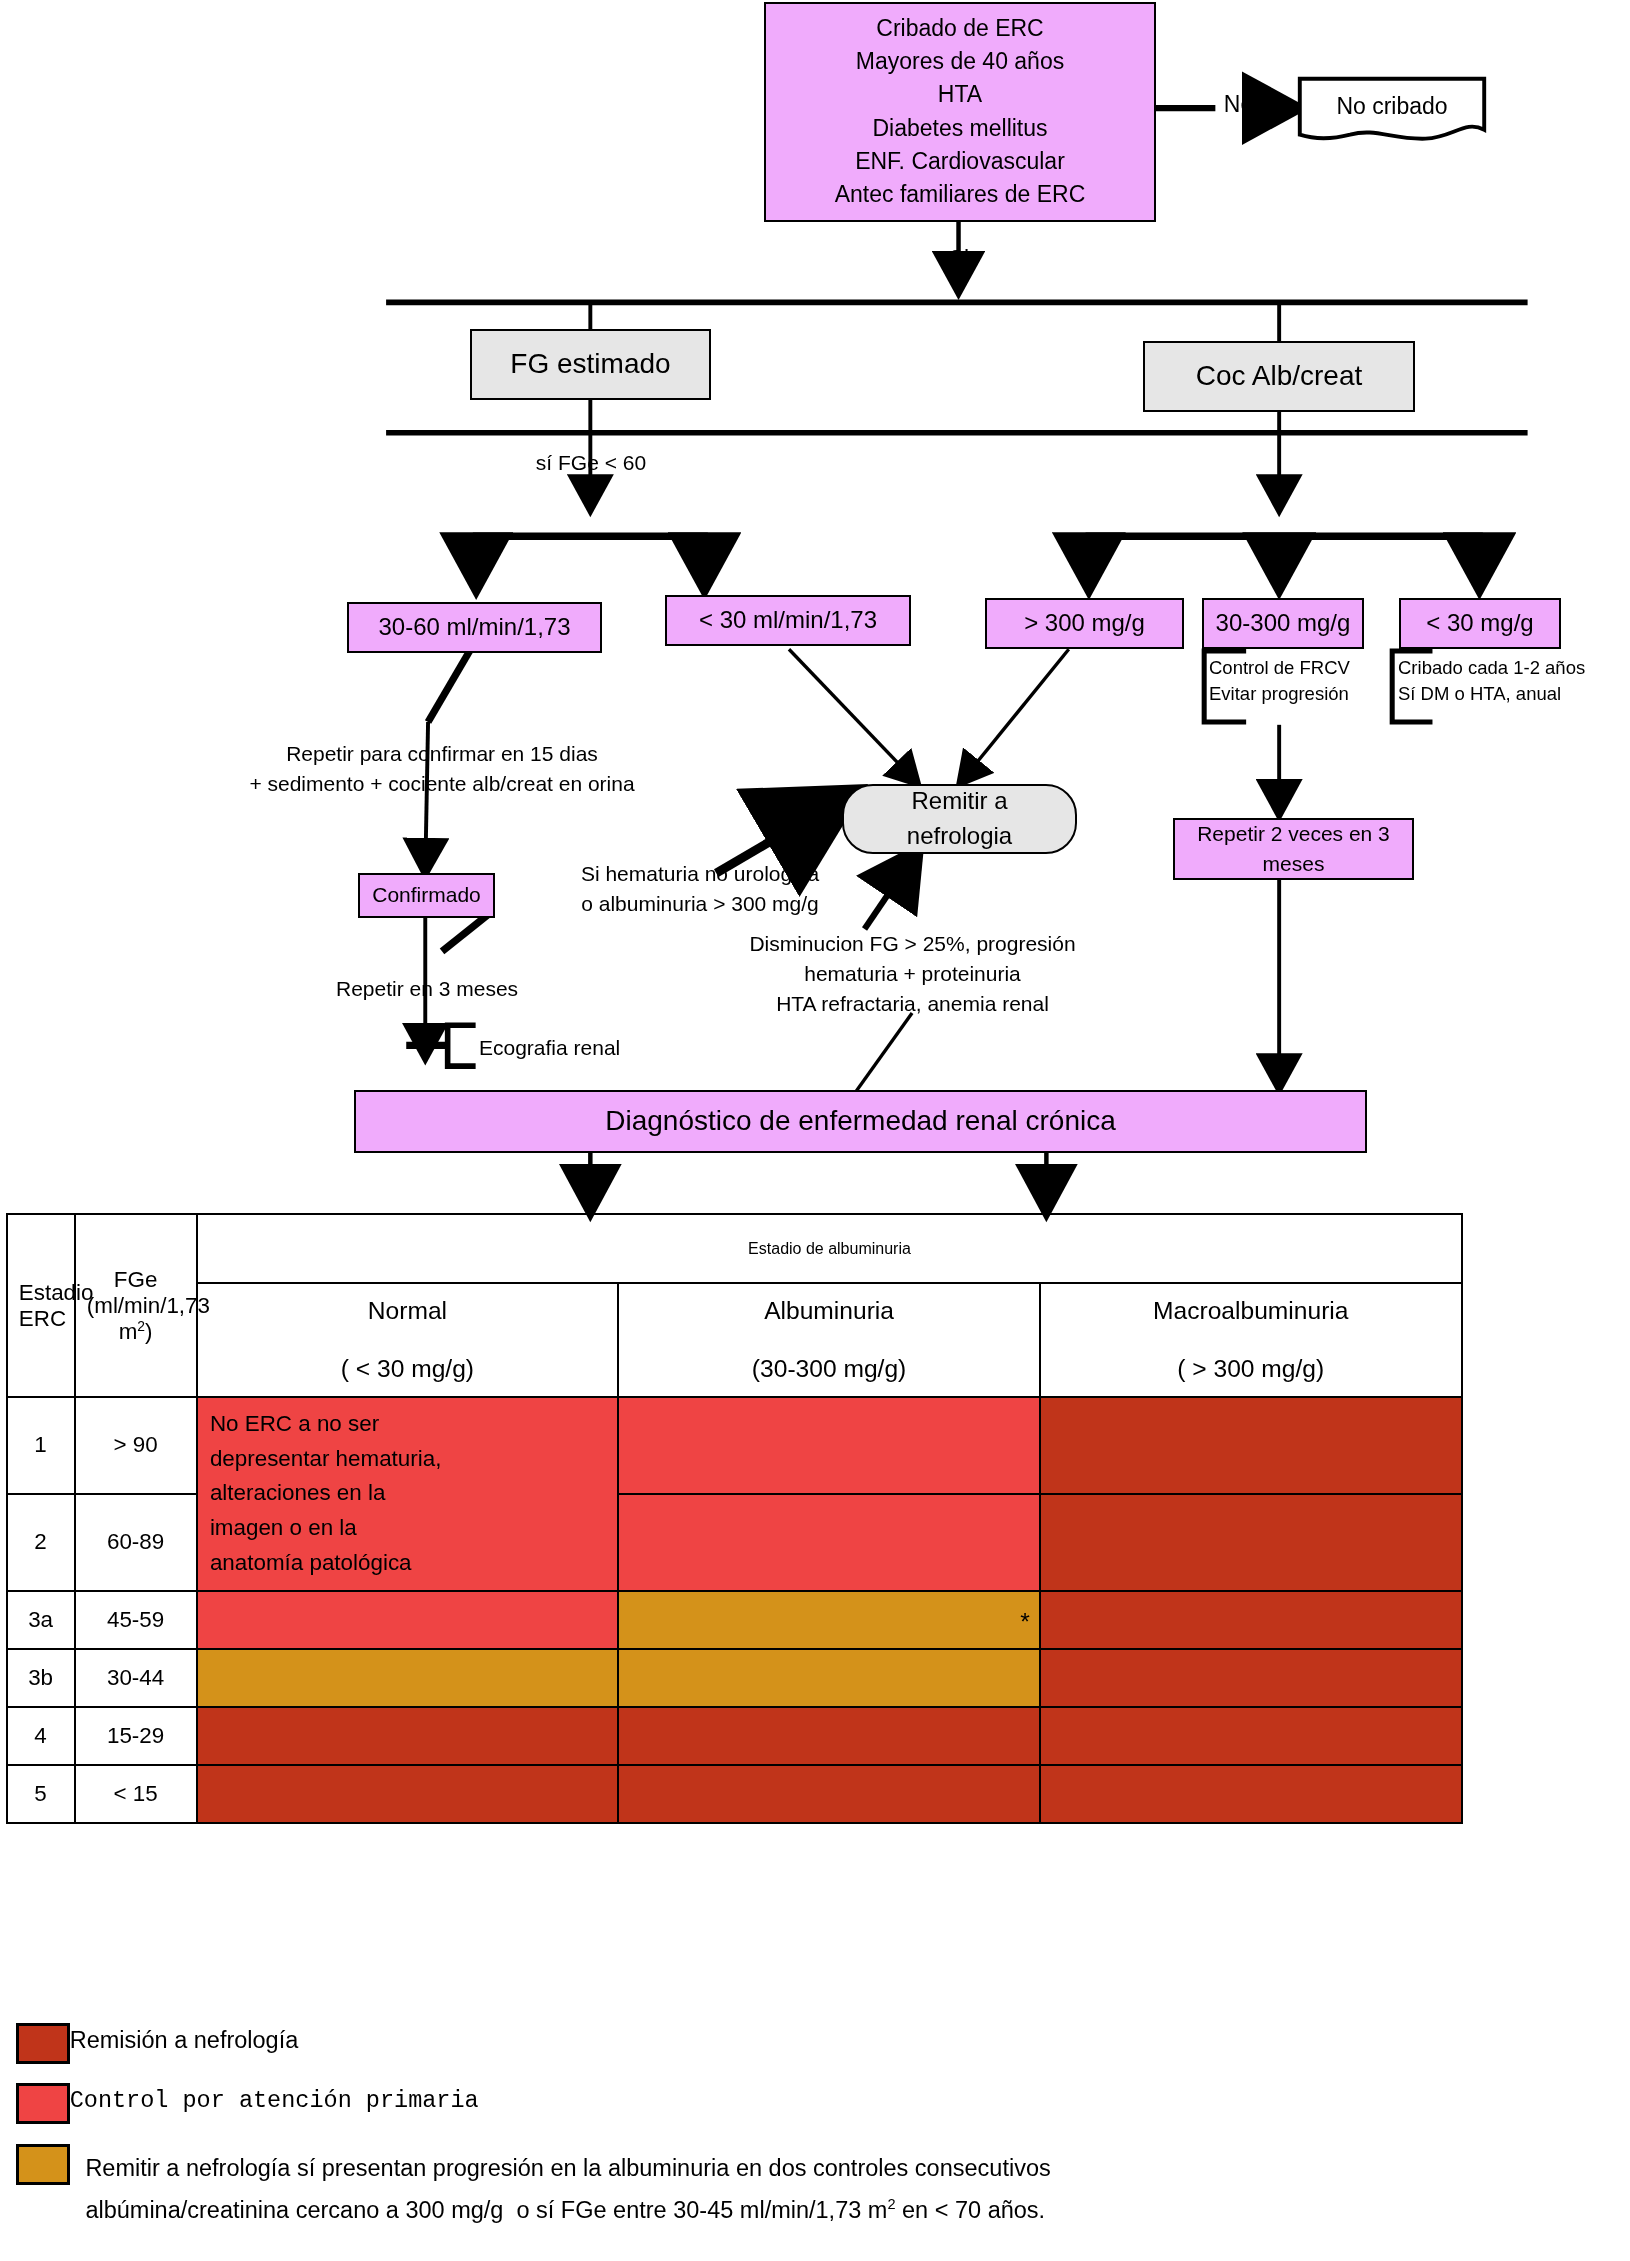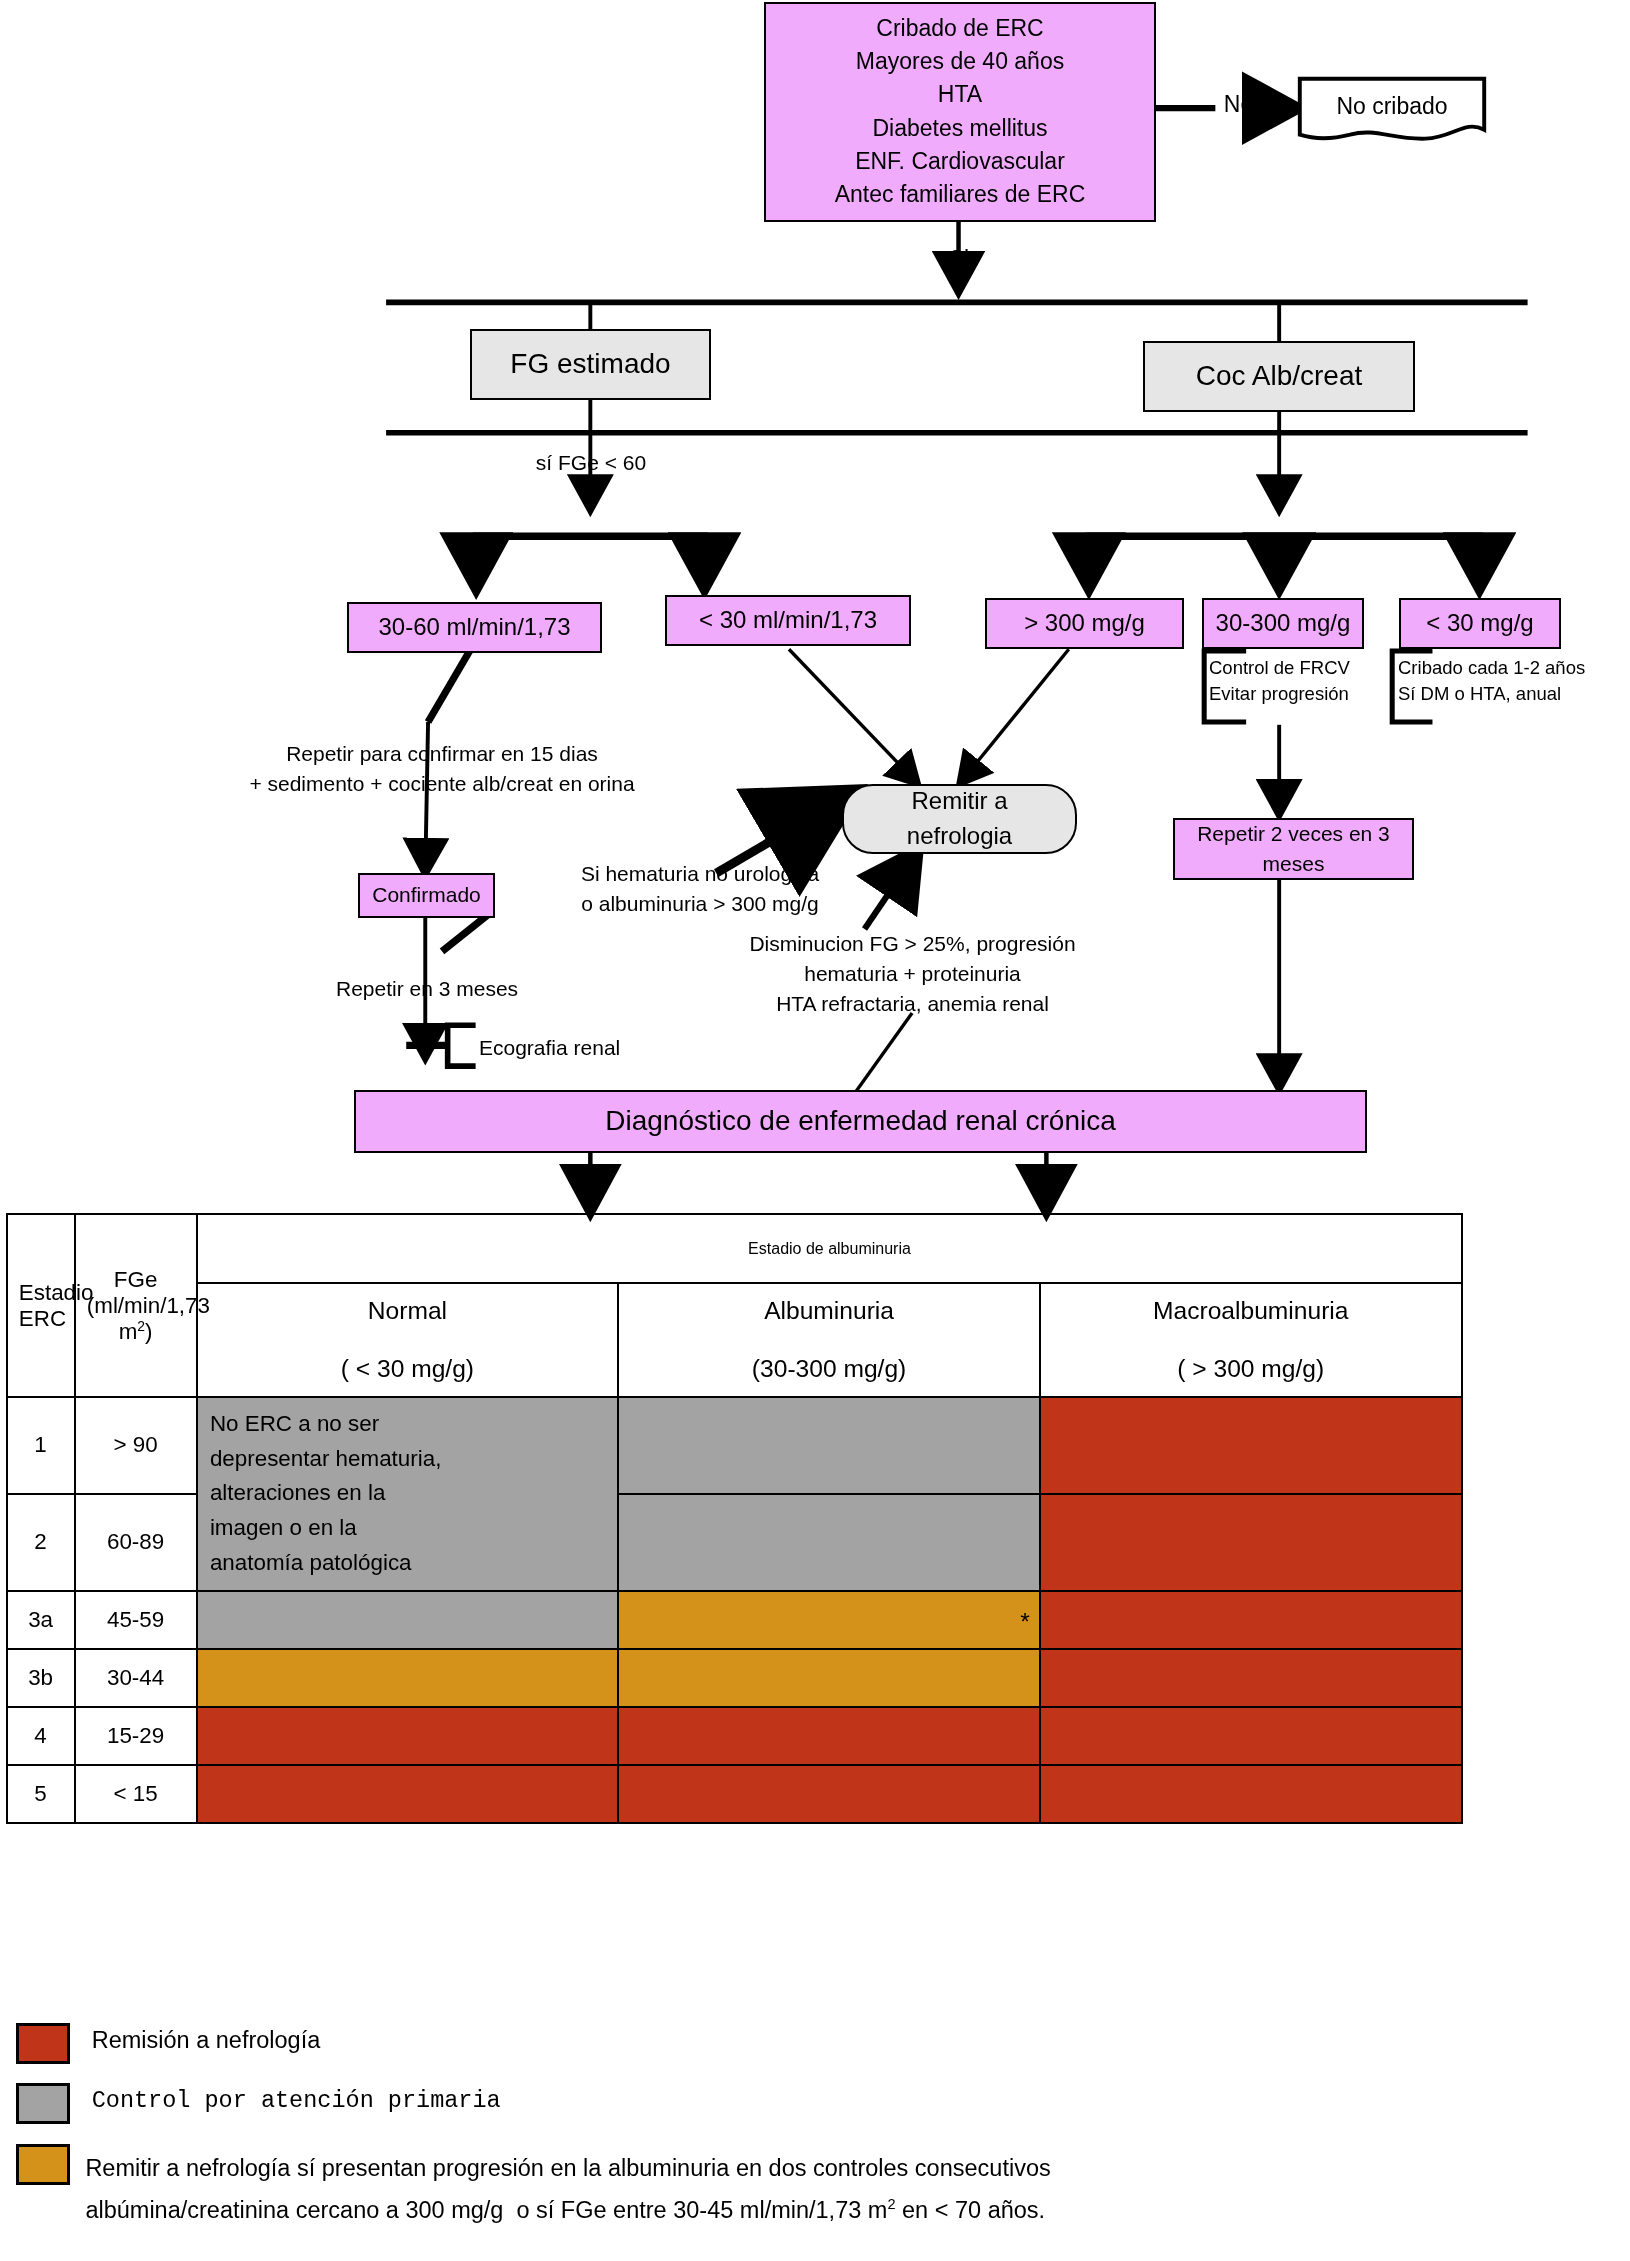--- a/index.html
+++ b/index.html
@@ -14,29 +14,29 @@
               pointer-events:none;overflow:visible;}
   
   #grade-table{position:absolute;left:5.6px;top:1213px;width:1457px;
                border-collapse:collapse;table-layout:fixed;}
   #grade-table td{border:2.2px solid #000;vertical-align:middle;text-align:center;
                   font-size:22.4px;padding:0;}
   td.c1{width:66px;}  td.c2{width:120px;}
   td.c3{width:144px;}  td.c4{width:111px;}  td.c5{width:134px;}
   .cellpad{padding:7.8px 11.2px;}
   .sub{font-size:0.62em;vertical-align:super;line-height:0;}
-  .yellow{background:#a3a3a3;}
+  .yellow{background:#ef4444;}
   .orange{background:#d4921a;}
   .red{background:#c0341a;}
   .ylabel{text-align:left;font-size:22.4px;line-height:1.55;padding:9px 12.3px;}
   .star{display:block;text-align:right;font-size:24.6px;line-height:1;padding:4.5px 9px 0 0;}
   
   .legend-row{position:absolute;display:flex;align-items:flex-start;}
   .swatch{width:48px;height:35px;border:3.4px solid #000;flex:0 0 auto;}
-  .legend-text{font-size:23.5px;margin-left:22px;line-height:1.5;white-space:pre;}
+  .legend-text{font-size:23.5px;margin-left:0;line-height:1.5;white-space:pre;}
 </style>
 </head>
 <body>
 
 <svg class="overlay" viewBox="0 0 2913 4040" width="1630" height="2261">
   <defs>
     <marker id="ah" markerWidth="12" markerHeight="12" refX="9" refY="6" orient="auto" markerUnits="strokeWidth">
       <path d="M0,0 L11,6 L0,12 z" fill="#000"></path>
     </marker>
     <marker id="ahs" markerWidth="14" markerHeight="14" refX="10" refY="7" orient="auto" markerUnits="strokeWidth">

